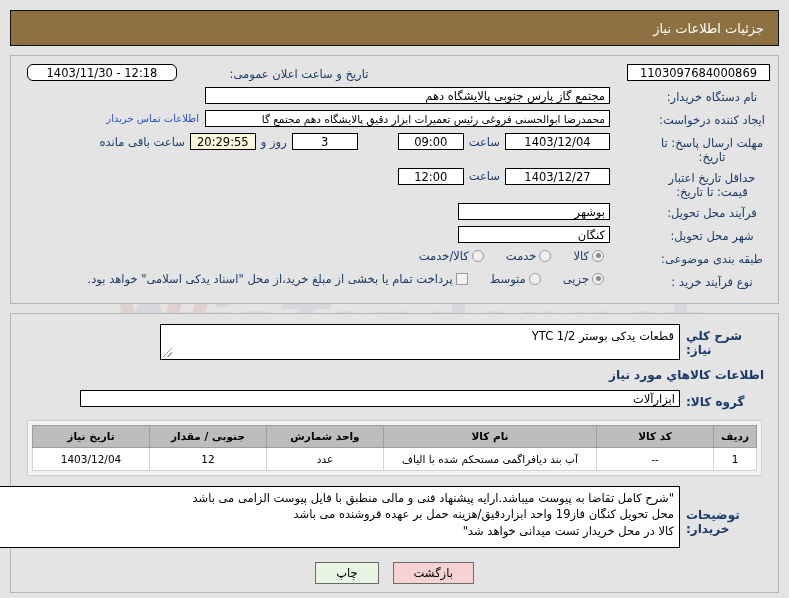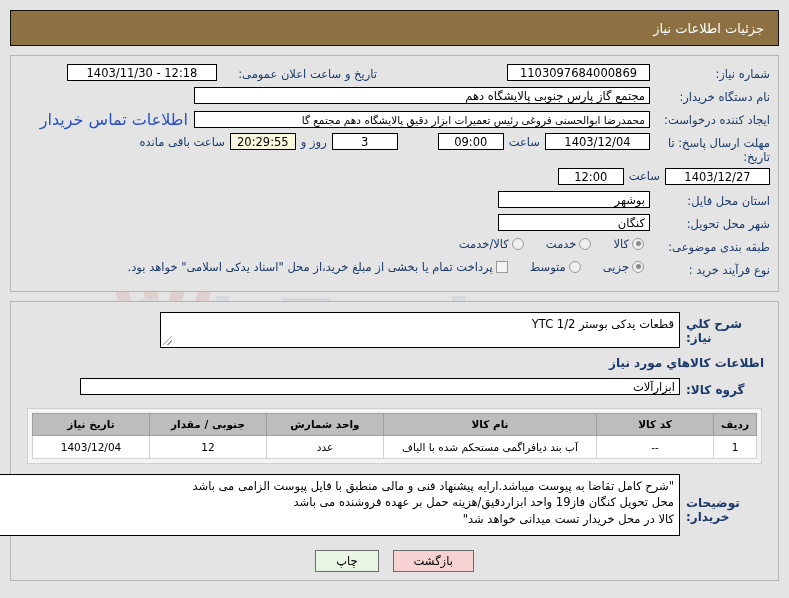--- a/index.html
+++ b/index.html
@@ -82,48 +82,49 @@
   
   .frow {
     display: flex;
     align-items: flex-start;
     margin-bottom: 3px;
     min-height: 20px;
   }
   .flabel {
     width: 120px;
     flex: 0 0 120px;
-    text-align: right;
+    text-align: center;
     font-size: 11.5px;
     color: #1b3a6b;
     padding-top: 3px;
     padding-left: 4px;
     line-height: 1.25;
     box-sizing: border-box;
+    margin-left: 40px;
   }
   .fbody { flex: 1 1 auto; display: flex; align-items: center; flex-wrap: wrap; }
 
   .tinput {
     border: 1px solid #000;
     background: #ffffff;
     height: 17px;
     line-height: 17px;
     font-size: 11.5px;
     color: #000;
     padding: 0 4px;
     box-sizing: border-box;
     text-align: center;
     font-family: "DejaVu Sans", "Liberation Sans", sans-serif;
     overflow: hidden;
     white-space: nowrap;
   }
   .tinput.rt { text-align: right; }
   .tinput.w-need  { width: 143px; }
-  .tinput.w-date  { width: 150px; }
-  .tinput.w-full  { width: 456px; }
+  .tinput.w-date  { width: 150px; border-radius: 6px; }
+  .tinput.w-full  { width: 405px; }
   .tinput.w-dt    { width: 105px; }
   .tinput.w-hour  { width: 66px; }
   .tinput.w-days  { width: 66px; }
   .tinput.w-city  { width: 152px; }
 
   .yellowbox {
     background: #faf7dd;
     border: 1px solid #000;
     height: 17px;
     line-height: 17px;
@@ -132,21 +133,21 @@
     text-align: center;
     box-sizing: border-box;
   }
   .smalltxt {
     font-size: 11.5px;
     color: #1b3a6b;
     margin: 0 5px;
     white-space: nowrap;
   }
   .bluelink {
-    font-size: 16px;
+    font-size: 10px;
     color: #2850c8;
     margin-right: 6px;
     white-space: nowrap;
     cursor: pointer;
   }
 
   
   .pairrow { display: flex; align-items: flex-start; }
   .col-right { flex: 0 0 393px; }
   .col-left  { flex: 1 1 auto; }
@@ -297,21 +298,20 @@
 
   <div class="titlebar">
     <span class="title">جزئیات اطلاعات نیاز</span>
   </div>
 
   <div class="panel top">
 
     <div class="pairrow">
       <div class="col-right">
         <div class="frow">
-          <div class="flabel">شماره نیاز:</div>
           <div class="fbody">
             <div class="tinput w-need">1103097684000869</div>
           </div>
         </div>
       </div>
       <div class="col-left">
         <div class="frow">
           <div class="flabel" style="width:160px;flex:0 0 160px;">تاریخ و ساعت اعلان عمومی:</div>
           <div class="fbody">
             <div class="tinput w-date">12:18 - 1403/11/30</div>
@@ -343,29 +343,30 @@
         <div class="tinput w-hour">09:00</div>
         <span style="display:inline-block;width:40px;"></span>
         <div class="tinput w-days">3</div>
         <span class="smalltxt">روز و</span>
         <div class="yellowbox">20:29:55</div>
         <span class="smalltxt">ساعت باقی مانده</span>
       </div>
     </div>
 
     <div class="frow">
+      <div class="flabel">حداقل تاریخ اعتبار قیمت: تا تاریخ:</div>
       <div class="fbody">
         <div class="tinput w-dt">1403/12/27</div>
         <span class="smalltxt">ساعت</span>
         <div class="tinput w-hour">12:00</div>
       </div>
     </div>
 
     <div class="frow">
-      <div class="flabel">استان محل فایل:</div>
+      <div class="flabel">فرآیند محل تحویل:</div>
       <div class="fbody">
         <div class="tinput rt w-city">بوشهر</div>
       </div>
     </div>
 
     <div class="frow">
       <div class="flabel">شهر محل تحویل:</div>
       <div class="fbody">
         <div class="tinput rt w-city">کنگان</div>
       </div>

